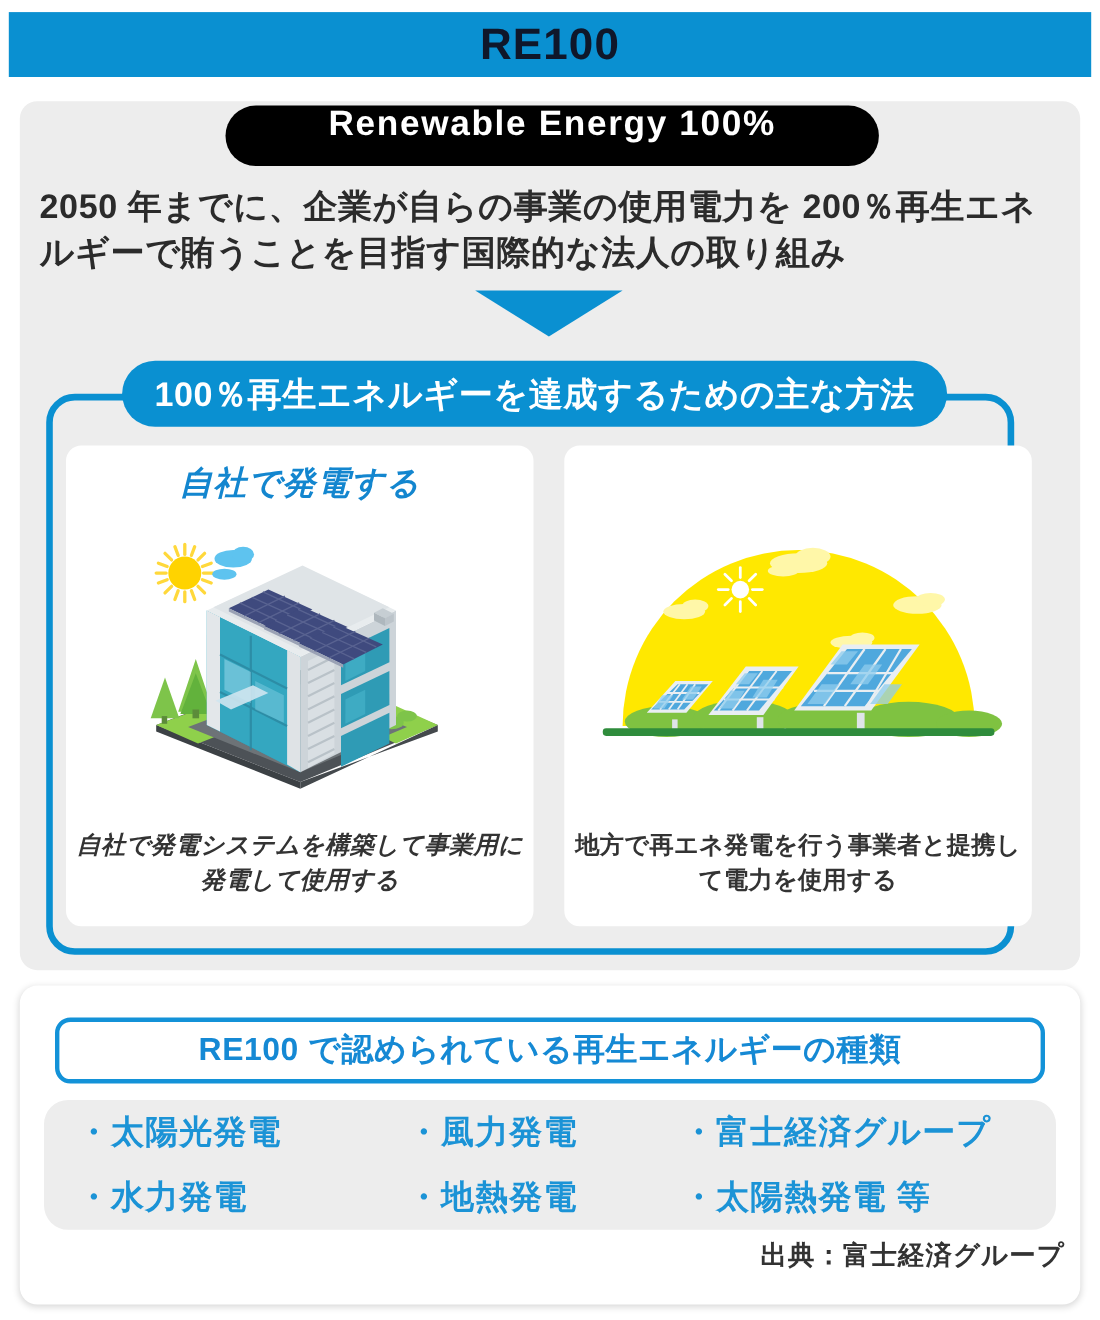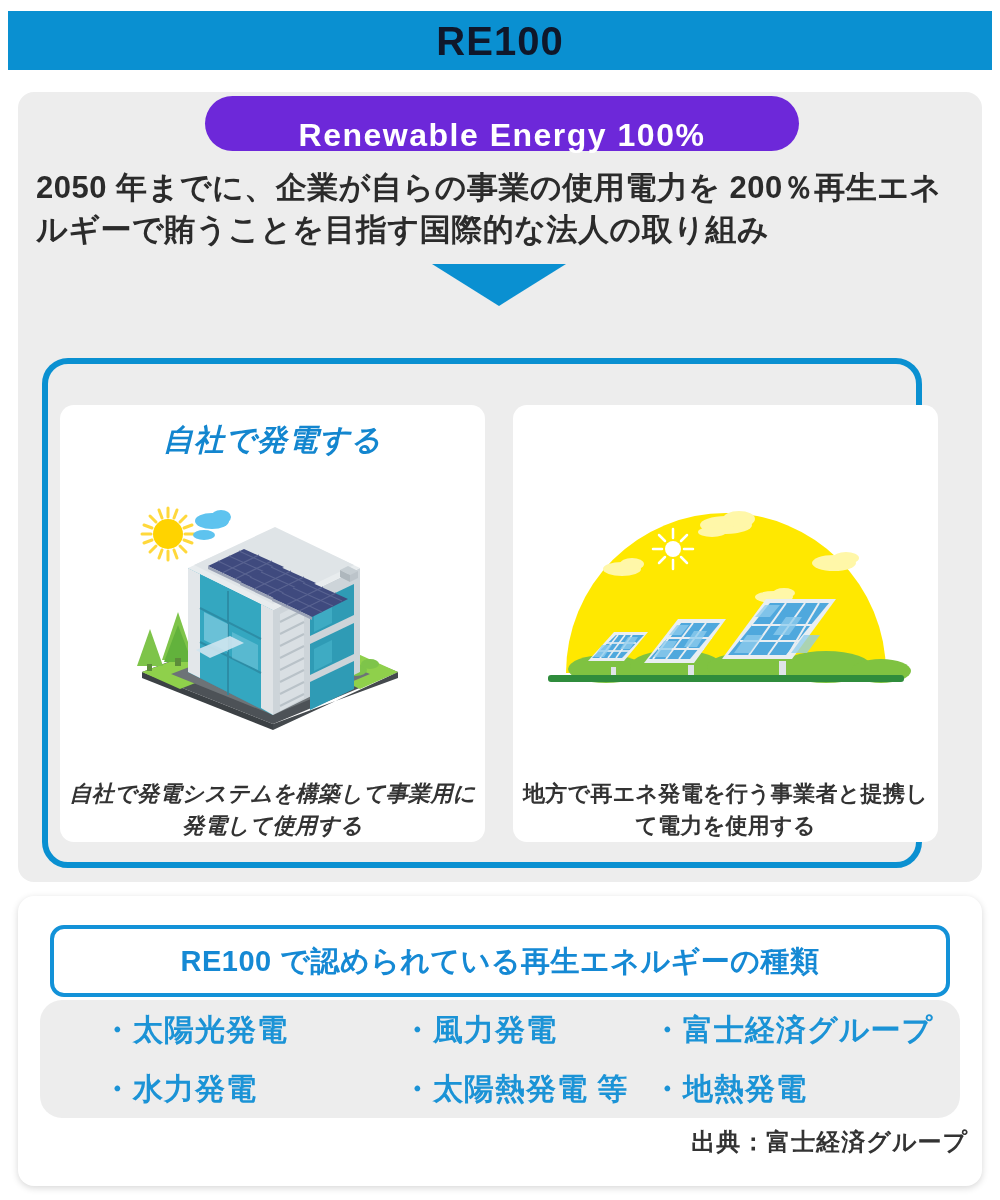--- a/index.html
+++ b/index.html
@@ -24,22 +24,22 @@
 
   
   .grey-panel {
     position: absolute; left: 18px; top: 92px; width: 964px; height: 790px;
     background: #ededed; border-radius: 16px;
   }
 
   
   .pink-pill {
     position: absolute; left: 205px; top: 96px; width: 594px; height: 55px;
-    background: #6d28d9; border-radius: 28px;
-    display: flex; align-items: flex-end; justify-content: center;
+    background: #000000; border-radius: 28px;
+    display: flex; align-items: flex-start; justify-content: center;
   }
   .pink-pill .pill-text {
     color: #ffffff; font-size: 32px; font-weight: bold; letter-spacing: 1.5px;
     line-height: 1;
   }
 
   
   .desc {
     position: absolute; left: 36px; top: 167px; width: 930px;
     color: #2b2b2b; font-size: 31px; font-weight: bold; line-height: 1.35;
@@ -83,50 +83,51 @@
     margin-top: 18px;
     color: #1386cf; font-size: 30px; font-weight: bold; letter-spacing: 1px;
     line-height: 1.1;
   }
   .card-figure {
     flex: 1 1 auto; width: 100%;
     display: flex; align-items: center; justify-content: center;
     overflow: hidden;
   }
   .card-caption {
+    padding-bottom: 26px;
     color: #333333; font-size: 22px; font-weight: bold;
     line-height: 1.45; text-align: center; letter-spacing: 0.3px;
   }
 
   
   .bottom-panel {
     position: absolute; left: 18px; top: 896px; width: 964px; height: 290px;
     background: #ffffff; border-radius: 16px;
     box-shadow: 0 2px 7px rgba(0,0,0,0.16);
   }
   .types-header {
-    position: absolute; left: 50px; top: 925px; width: 900px; height: 72px;
+    position: absolute; left: 50px; top: 925px; width: 900px; height: 60px;
     border: 4px solid #1392d8; border-radius: 14px; background: #ffffff;
     display: flex; align-items: center; justify-content: center;
   }
   .types-header .th-text {
     color: #1589d4; font-size: 29px; font-weight: bold; letter-spacing: 0.5px;
     line-height: 1;
   }
   .types-inner {
     position: absolute; left: 40px; top: 1000px; width: 920px; height: 118px;
     background: #ededed; border-radius: 22px;
   }
   .types-grid {
     position: absolute; left: 40px; top: 1000px; width: 920px; height: 118px;
     display: grid;
     grid-template-columns: 300px 250px 330px;
     grid-template-rows: 1fr 1fr;
     align-items: center;
-    padding-left: 62px;
+    padding-left: 30px;
   }
   .type-item {
     color: #1b93d6; font-size: 30px; font-weight: bold; letter-spacing: 1px;
     white-space: nowrap; line-height: 1;
   }
   .source-note {
     position: absolute; right: 32px; top: 1130px;
     color: #333333; font-size: 24px; font-weight: bold; letter-spacing: 1px;
     line-height: 1;
   }
@@ -147,20 +148,23 @@
   <div class="pink-pill">
     <span class="pill-text">Renewable Energy 100%</span>
   </div>
 
   <div class="desc">2050 年までに、企業が自らの事業の使用電力を 200％再生エネルギーで賄うことを目指す国際的な法人の取り組み</div>
 
   <div class="arrow-down"></div>
 
   <div class="method-box"></div>
 
+  <div class="method-header">
+    <span class="mh-text">100％再生エネルギーを達成するための主な方法</span>
+  </div>
 
   <div class="card left">
     <div class="card-title">自社で発電する</div>
     <div class="card-figure">
       <svg width="330" height="250" viewBox="0 0 330 250" aria-hidden="true">
 
         <g transform="translate(60,42)">
           <g stroke="#ffd83b" stroke-width="3" stroke-linecap="round">
             <line x1="0" y1="-26" x2="0" y2="-17"></line>
             <line x1="0" y1="17" x2="0" y2="26"></line>
@@ -402,19 +406,19 @@
   <div class="types-header">
     <span class="th-text">RE100 で認められている再生エネルギーの種類</span>
   </div>
 
   <div class="types-inner"></div>
   <div class="types-grid">
     <span class="type-item">・太陽光発電</span>
     <span class="type-item">・風力発電</span>
     <span class="type-item">・富士経済グループ</span>
     <span class="type-item">・水力発電</span>
+    <span class="type-item">・地熱発電</span>
     <span class="type-item">・太陽熱発電 等</span>
-    <span class="type-item">・地熱発電</span>
   </div>
 
   <div class="source-note">出典：富士経済グループ</div>
 
 </div>
 
 </body></html>

